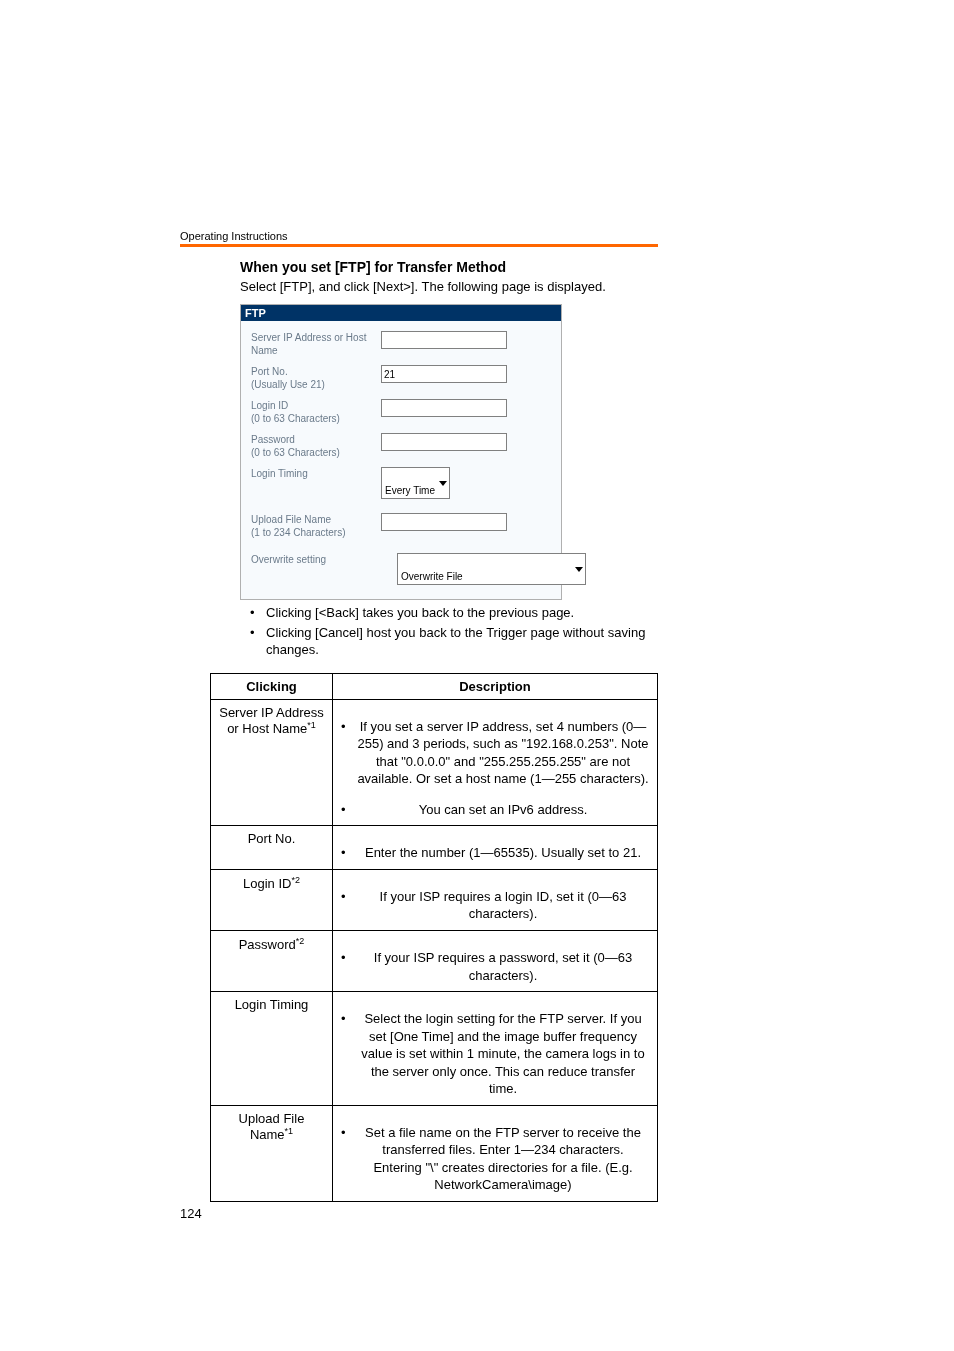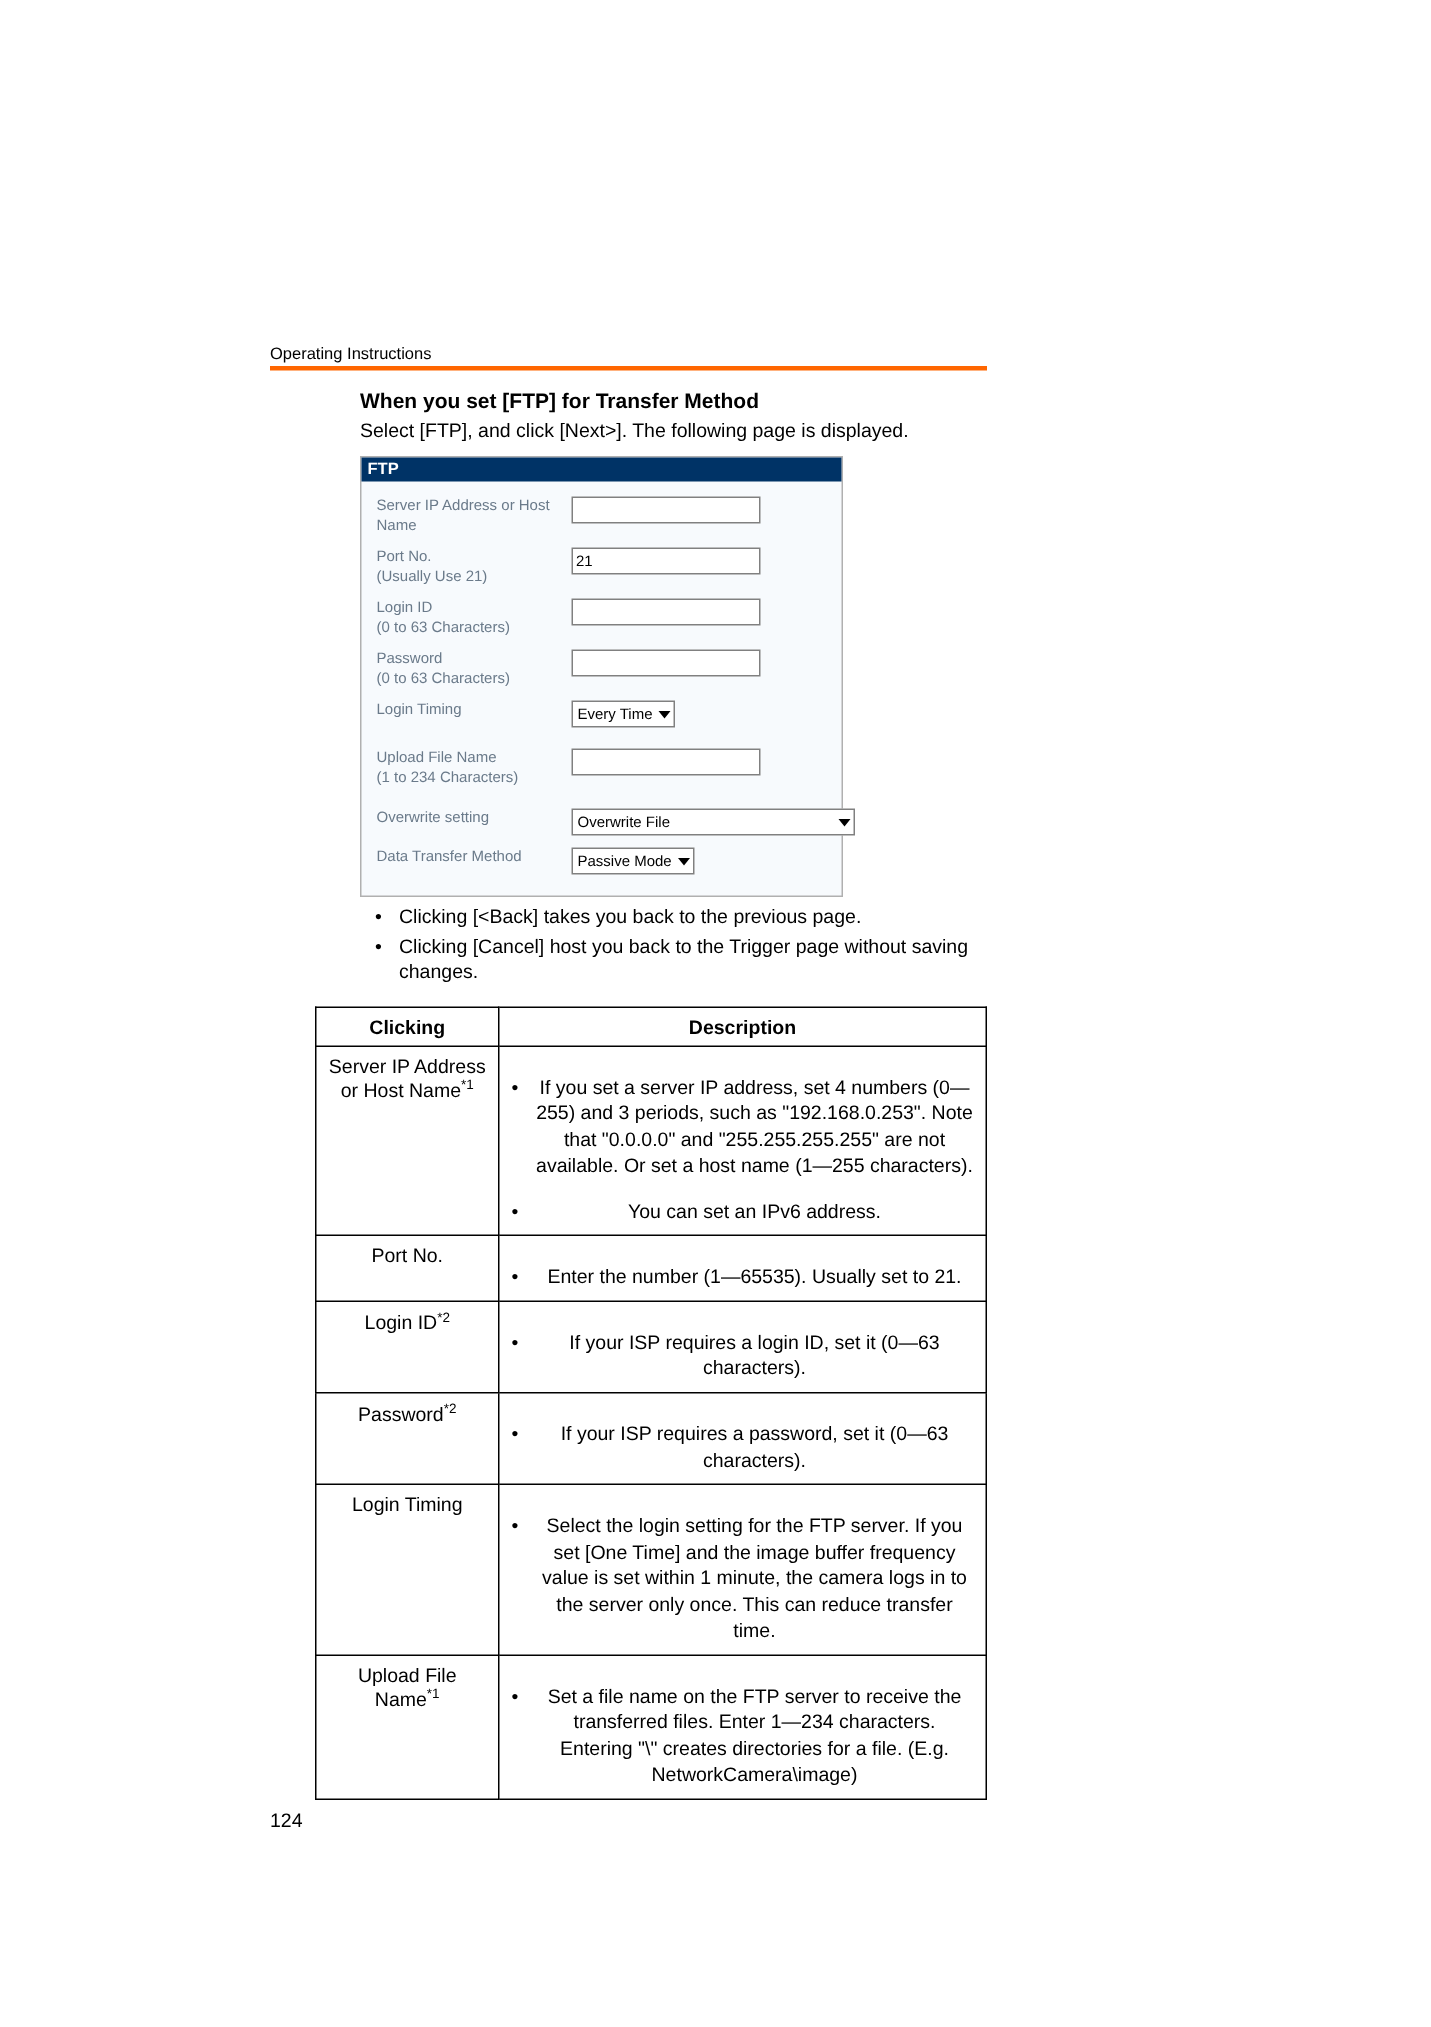--- a/index.html
+++ b/index.html
@@ -76,35 +76,35 @@
     color: #000;
   }
   .ss-select {
     flex: 0 0 auto;
     height: 16px;
     border: 1px solid #808080;
     background: #ffffff;
     font-size: 10px;
     display: inline-flex;
     align-items: center;
-    padding: 0 14px 0 3px;
+    padding: 14px 14px 0 3px;
     position: relative;
     color: #000;
   }
   .ss-select::after {
     content: '';
     position: absolute;
     right: 2px;
     top: 50%;
     margin-top: -2px;
     border-left: 4px solid transparent;
     border-right: 4px solid transparent;
     border-top: 5px solid #000;
   }
-  .ss-select.wide { width: 170px; }
+  .ss-select.wide { width: 170px; margin-left: 16px; }
   .ss-btn-row {
     display: flex;
     justify-content: center;
     gap: 20px;
     padding: 8px 0;
     border-top: 1px solid #cccccc;
     background: #f2f6fb;
   }
   .ss-btn {
     min-width: 52px;
@@ -230,24 +230,20 @@
         <div class="ss-label" style="white-space:pre-line">Upload File Name
 (1 to 234 Characters)</div>
         <div class="ss-input"></div>
       </div>
 
       <div class="ss-row">
         <div class="ss-label">Overwrite setting</div>
         <div class="ss-select wide">Overwrite File</div>
       </div>
 
-      <div class="ss-row">
-        <div class="ss-label">Data Transfer Method</div>
-        <div class="ss-select">Passive Mode</div>
-      </div>
     </div>
   </div>
 
 
   <ul class="bullets">
     <li>Clicking [&lt;Back] takes you back to the previous page.</li>
     <li>Clicking [Cancel] host you back to the Trigger page without saving changes.</li>
   </ul>
 
   <table class="desc-table">

